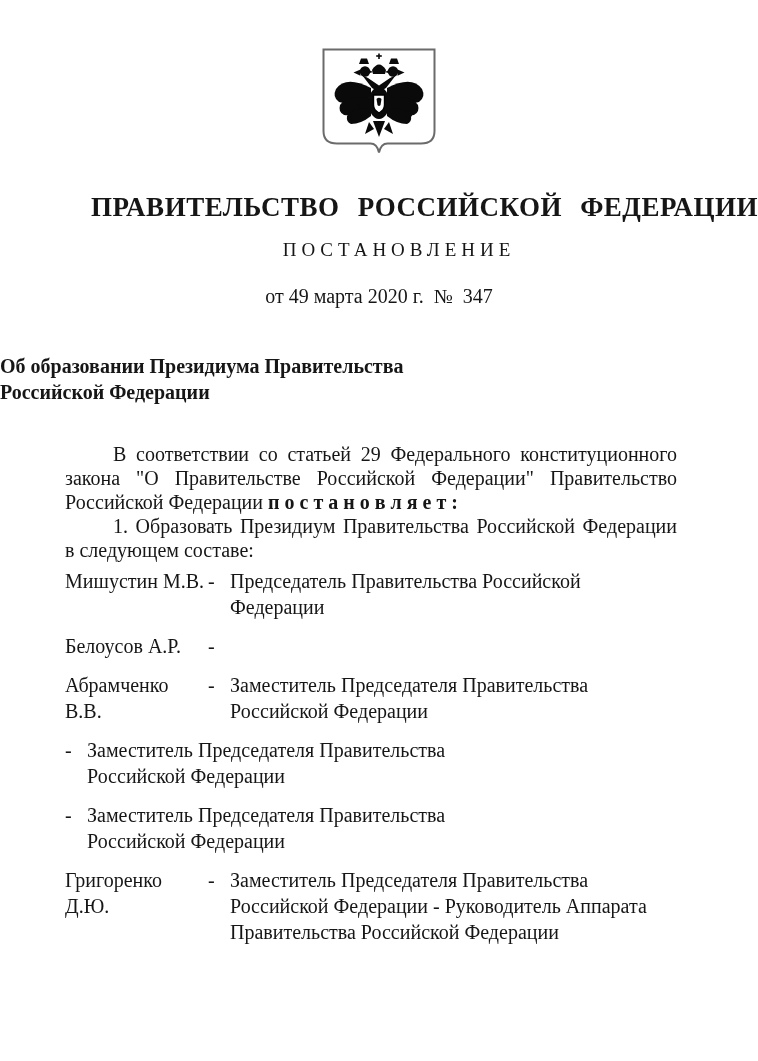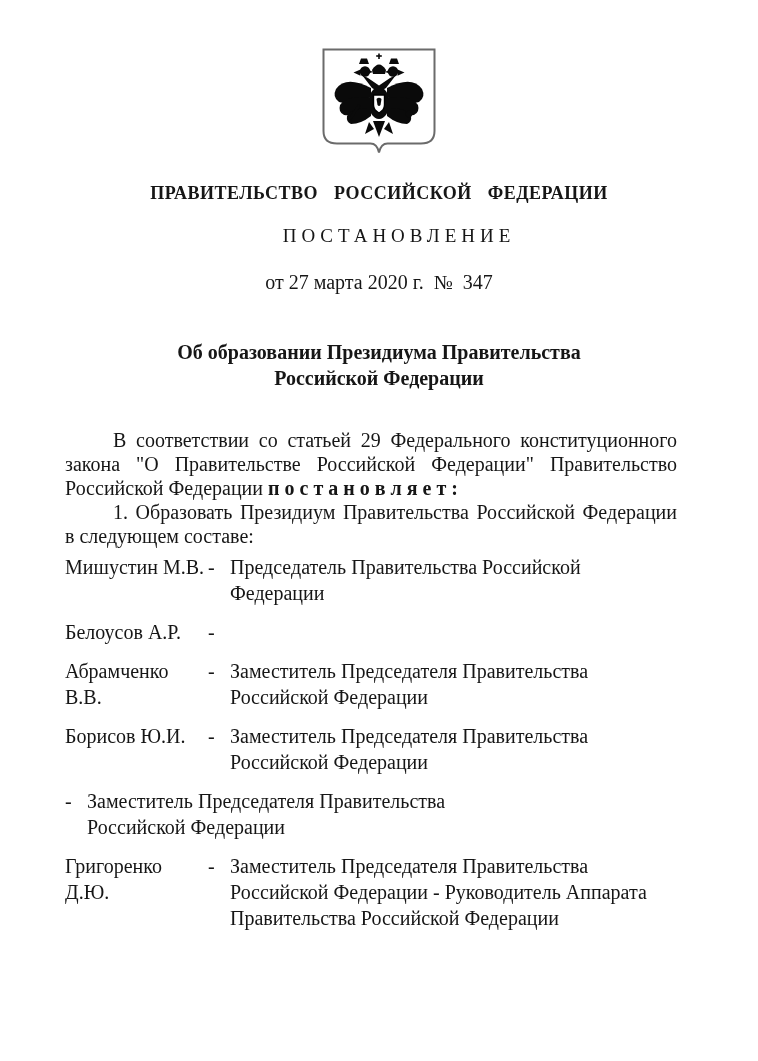--- a/index.html
+++ b/index.html
@@ -11,24 +11,24 @@
     color: #161616;
     font-family: "Liberation Serif", "DejaVu Serif", serif;
     overflow: hidden;
   }
   .emblem-wrap {
     width: 114px;
     margin: 0 auto;
     padding-top: 48px;
   }
   .org-name {
-    margin-top: 12px;
-    text-align: center;
+    margin-top: 26px;
+    text-align: right;
     font-weight: 700;
-    font-size: 18px;
+    font-size: 27px;
     line-height: 26px;
     letter-spacing: 0.5px;
     word-spacing: 11px;
   }
   .doc-type {
     margin-top: 19px;
     text-align: center;
     font-size: 19px;
     line-height: 22px;
     letter-spacing: 5px;
@@ -43,21 +43,21 @@
   }
   .city {
     margin-top: 9px;
     text-align: center;
     font-size: 12.5px;
     line-height: 15px;
     letter-spacing: 3.5px;
   }
   .doc-title {
     margin-top: 45px;
-    text-align: center;
+    text-align: left;
     font-weight: 700;
     font-size: 20px;
     line-height: 26px;
   }
   .body-text {
     width: 612px;
     margin: 37px 0 0 65px;
     font-size: 20px;
     line-height: 24px;
     text-align: justify;
@@ -124,21 +124,21 @@
         <path d="M51.5,47 H62.5 V57 Q62.5,62 57,65 Q51.5,62 51.5,57 Z" fill="#ffffff" stroke="#000000" stroke-width="1.4"></path>
         <path d="M54.5,51 Q57,48.5 59.5,51 L58.5,57 Q57,59 55.5,57 Z"></path>
       </g>
     </svg>
   </div>
 
   <div class="org-name">ПРАВИТЕЛЬСТВО РОССИЙСКОЙ ФЕДЕРАЦИИ</div>
 
   <div class="doc-type">ПОСТАНОВЛЕНИЕ</div>
 
-  <div class="date-line">от 27 марта 2020 г.  №  347</div>
+  <div class="date-line">от 49 марта 2020 г.  №  347</div>
 
 
   <div class="doc-title">
     <div>Об образовании Президиума Правительства</div>
     <div>Российской Федерации</div>
   </div>
 
   <div class="body-text">
     <p><span>В соответствии со статьей 29 Федерального конституционного закона "О Правительстве Российской Федерации" Правительство Российской Федерации </span><span class="bold-spaced">п о с т а н о в л я е т :</span></p>
     <p>1. Образовать Президиум Правительства Российской Федерации в следующем составе:</p>
@@ -157,21 +157,20 @@
         <div class="member-dash">-</div>
       </div>
 
       <div class="member-row">
         <div class="member-name">Абрамченко В.В.</div>
         <div class="member-dash">-</div>
         <div class="member-role">Заместитель Председателя Правительства Российской Федерации</div>
       </div>
 
       <div class="member-row">
-        <div class="member-name">Борисов Ю.И.</div>
         <div class="member-dash">-</div>
         <div class="member-role">Заместитель Председателя Правительства Российской Федерации</div>
       </div>
 
       <div class="member-row">
         <div class="member-dash">-</div>
         <div class="member-role">Заместитель Председателя Правительства Российской Федерации</div>
       </div>
 
       <div class="member-row">

